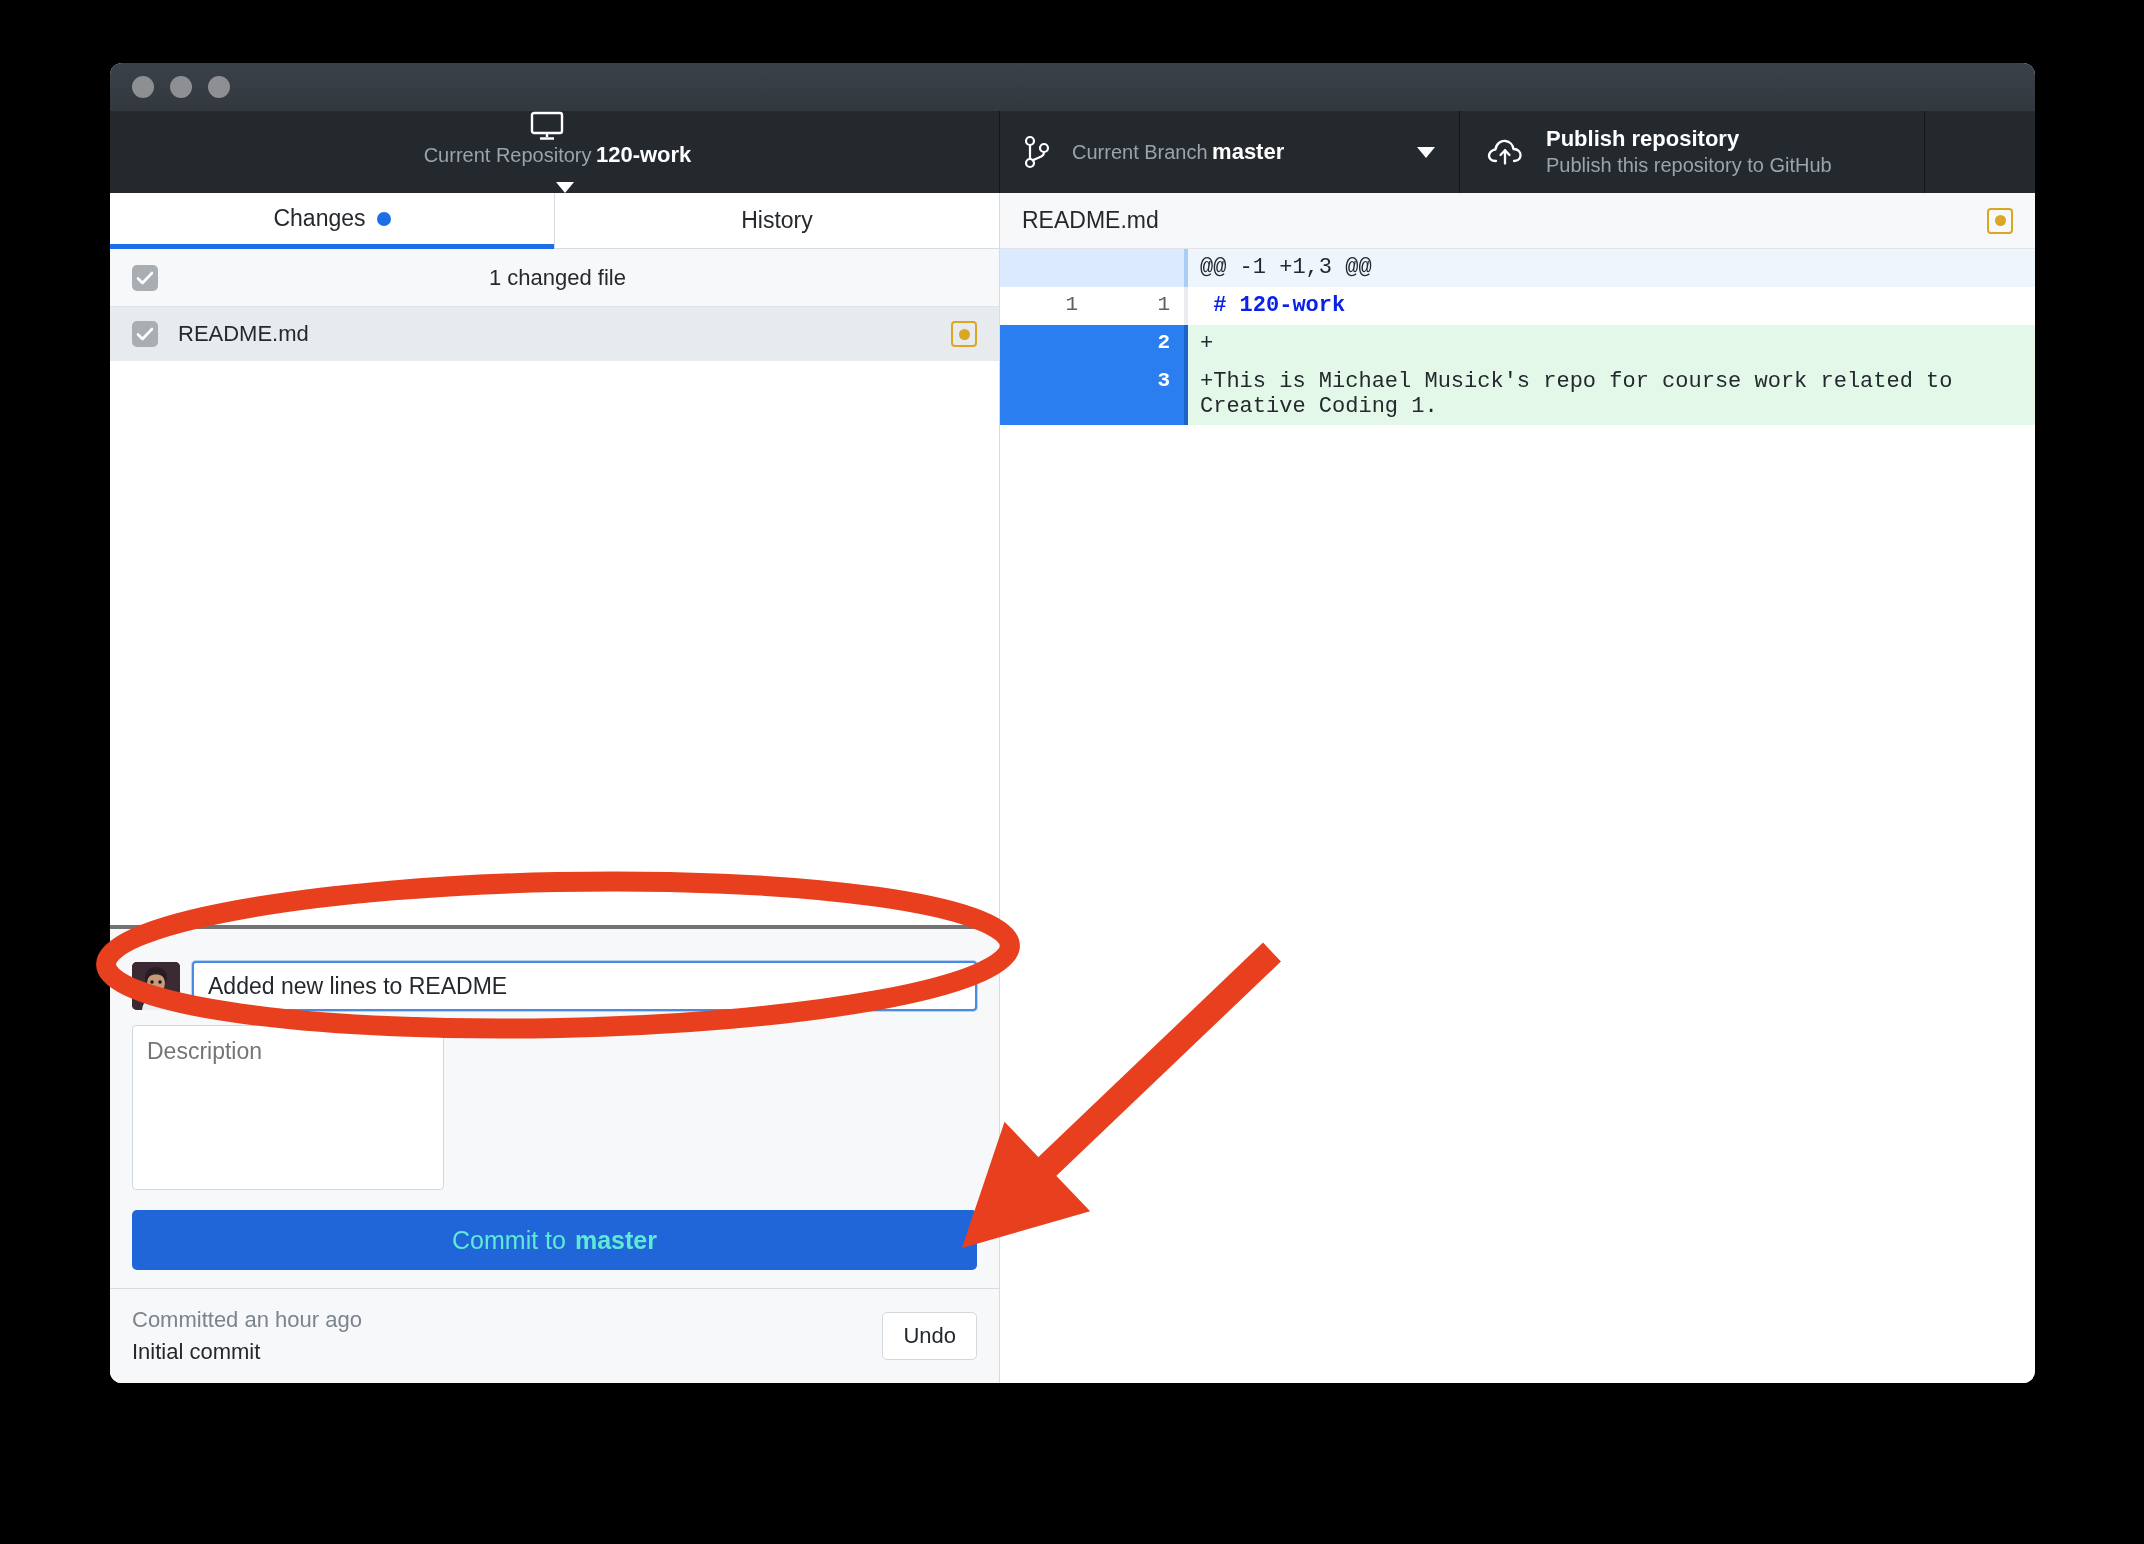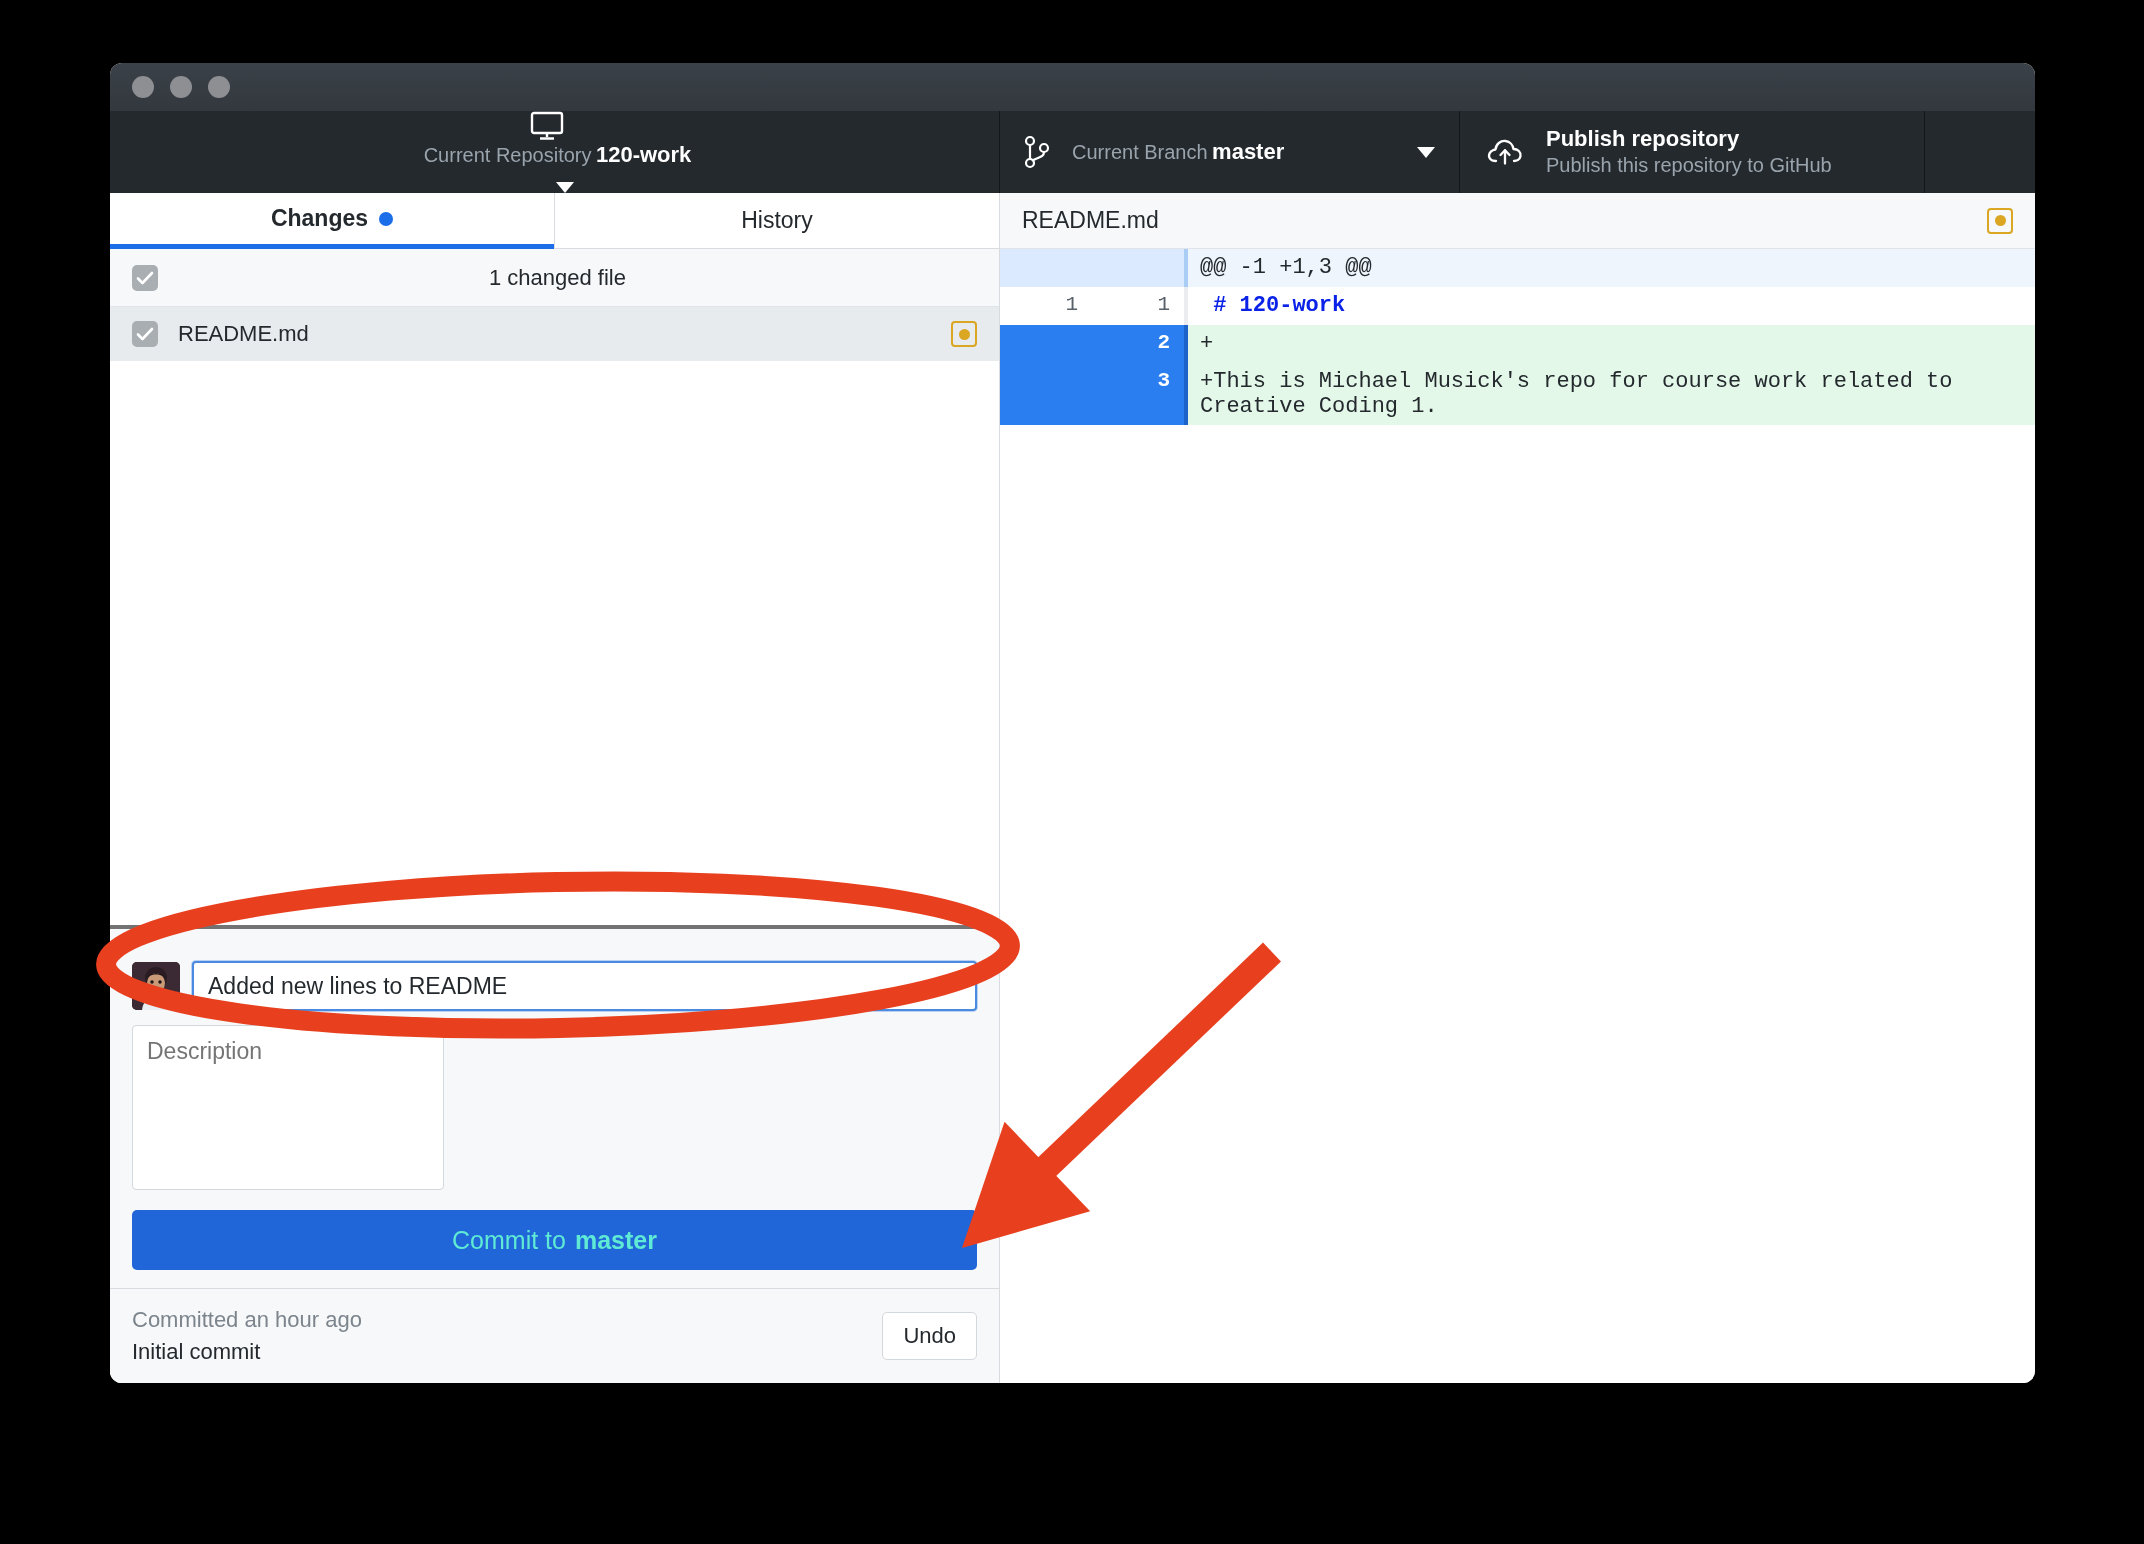--- a/index.html
+++ b/index.html
@@ -122,21 +122,21 @@
     flex: 1;
     display: flex;
     align-items: center;
     justify-content: center;
     font-size: 23px;
     color: #24292e;
     border-bottom: 1px solid #d8dce0;
     box-sizing: border-box;
     position: relative;
   }
-  .tab.active { border-bottom: 5px solid #1b6ee8; font-weight: bold; }
+  .tab.active { border-bottom: 5px solid #1b6ee8; }
   .tab-dot {
     width: 14px; height: 14px;
     border-radius: 50%;
     background: #1b6ee8;
     margin-left: 11px;
   }
   .tab-sep {
     width: 1px;
     background: #d8dce0;
   }

